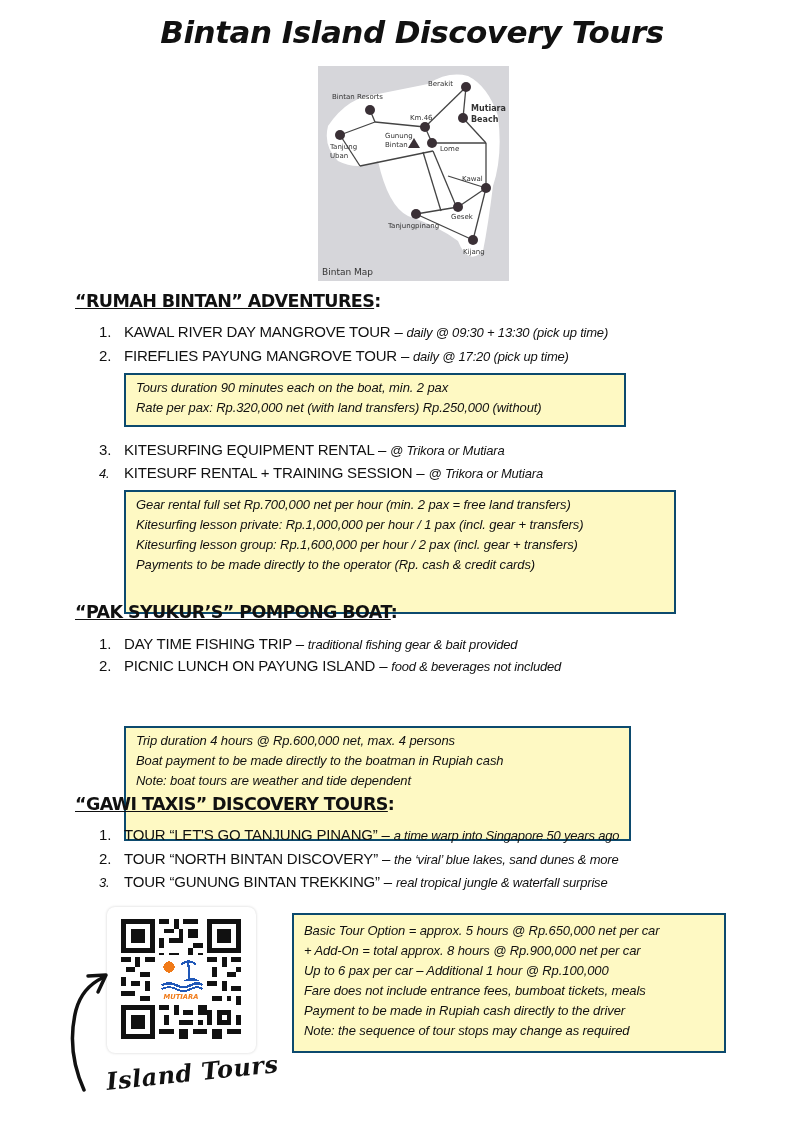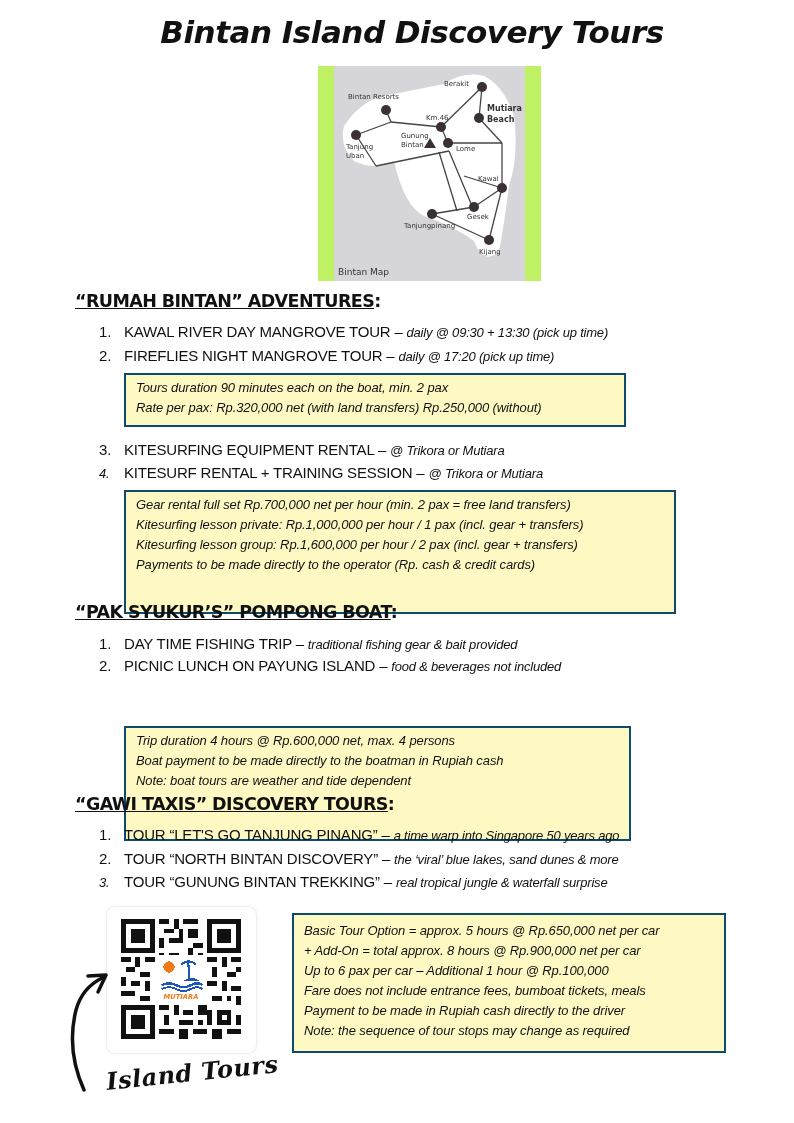--- a/index.html
+++ b/index.html
@@ -1,21 +1,21 @@
 <!DOCTYPE html>
 <html><head>
 <meta charset="utf-8">
 <style>
   html, body { margin: 0; padding: 0; background: #ffffff; }
   body { width: 794px; height: 1123px; position: relative; overflow: hidden;
          font-family: "Liberation Sans", sans-serif; color: #111; }
   .title { position: absolute; top: 14px; left: 15px; width: 794px; text-align: center;
            font-family: "DejaVu Sans", sans-serif; font-weight: bold; font-style: italic;
            font-size: 31px; letter-spacing: -0.5px; margin: 0; }
-  .map { position: absolute; left: 318px; top: 66px; width: 223px; height: 215px;
+  .map { position: absolute; left: 318px; top: 66px; width: 191px; height: 215px;
          background: #bef264; text-align: center; }
   .map svg { width: 100%; height: 100%; display: block; }
   .section-h { position: absolute; left: 75px; margin: 0;
                font-family: "DejaVu Sans", sans-serif; font-weight: bold; 
                font-size: 17.5px; letter-spacing: -0.6px; }
   .section-h .u { text-decoration: underline; }
   .item { position: absolute; left: 99px; font-size: 15px; white-space: nowrap;
           font-family: "Liberation Sans", sans-serif; letter-spacing: -0.2px; }
   .item .num { display: inline-block; width: 25px; }
   .item .num.it { font-style: italic; font-size: 13px; }
@@ -90,21 +90,21 @@
       <text x="70" y="162">Tanjungpinang</text>
       <text x="145" y="188">Kijang</text>
       <text x="4" y="209" font-size="9">Bintan Map</text>
     </g>
   </svg>
 </div>
 
 <h2 class="section-h" style="top:291px;"><span class="u">“RUMAH BINTAN” ADVENTURES</span><span>:</span></h2>
 
 <div class="item" style="top:323px;"><span class="num">1.</span><span>KAWAL RIVER DAY MANGROVE TOUR – </span><span class="note">daily @ 09:30  + 13:30 (pick up time)</span></div>
-<div class="item" style="top:347px;"><span class="num">2.</span><span>FIREFLIES NIGHT MANGROVE TOUR – </span><span class="note">daily @ 17:20 (pick up time)</span></div>
+<div class="item" style="top:347px;"><span class="num">2.</span><span>FIREFLIES PAYUNG MANGROVE TOUR – </span><span class="note">daily @ 17:20 (pick up time)</span></div>
 
 <div class="box" style="left:124px; top:373px; width:502px; height:54px;">
   <div>Tours duration 90 minutes each on the boat, min. 2 pax</div>
   <div>Rate per pax: Rp.320,000 net (with land transfers) Rp.250,000 (without)</div>
 </div>
 
 <div class="item" style="top:441px;"><span class="num">3.</span><span>KITESURFING EQUIPMENT RENTAL – </span><span class="note">@ Trikora or Mutiara</span></div>
 <div class="item" style="top:464px;"><span class="num it">4.</span><span>KITESURF RENTAL + TRAINING SESSION – </span><span class="note">@ Trikora or Mutiara</span></div>
 
 <div class="box" style="left:124px; top:490px; width:552px; height:124px;">

